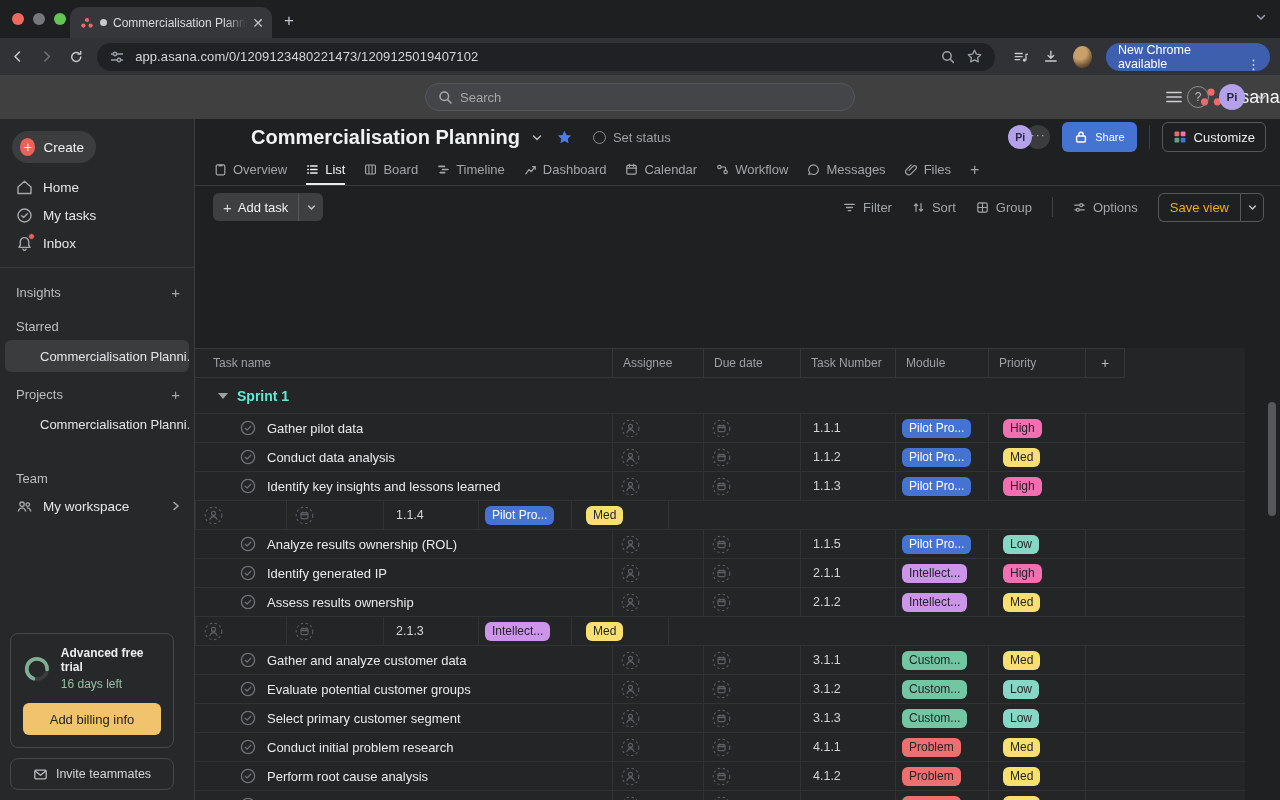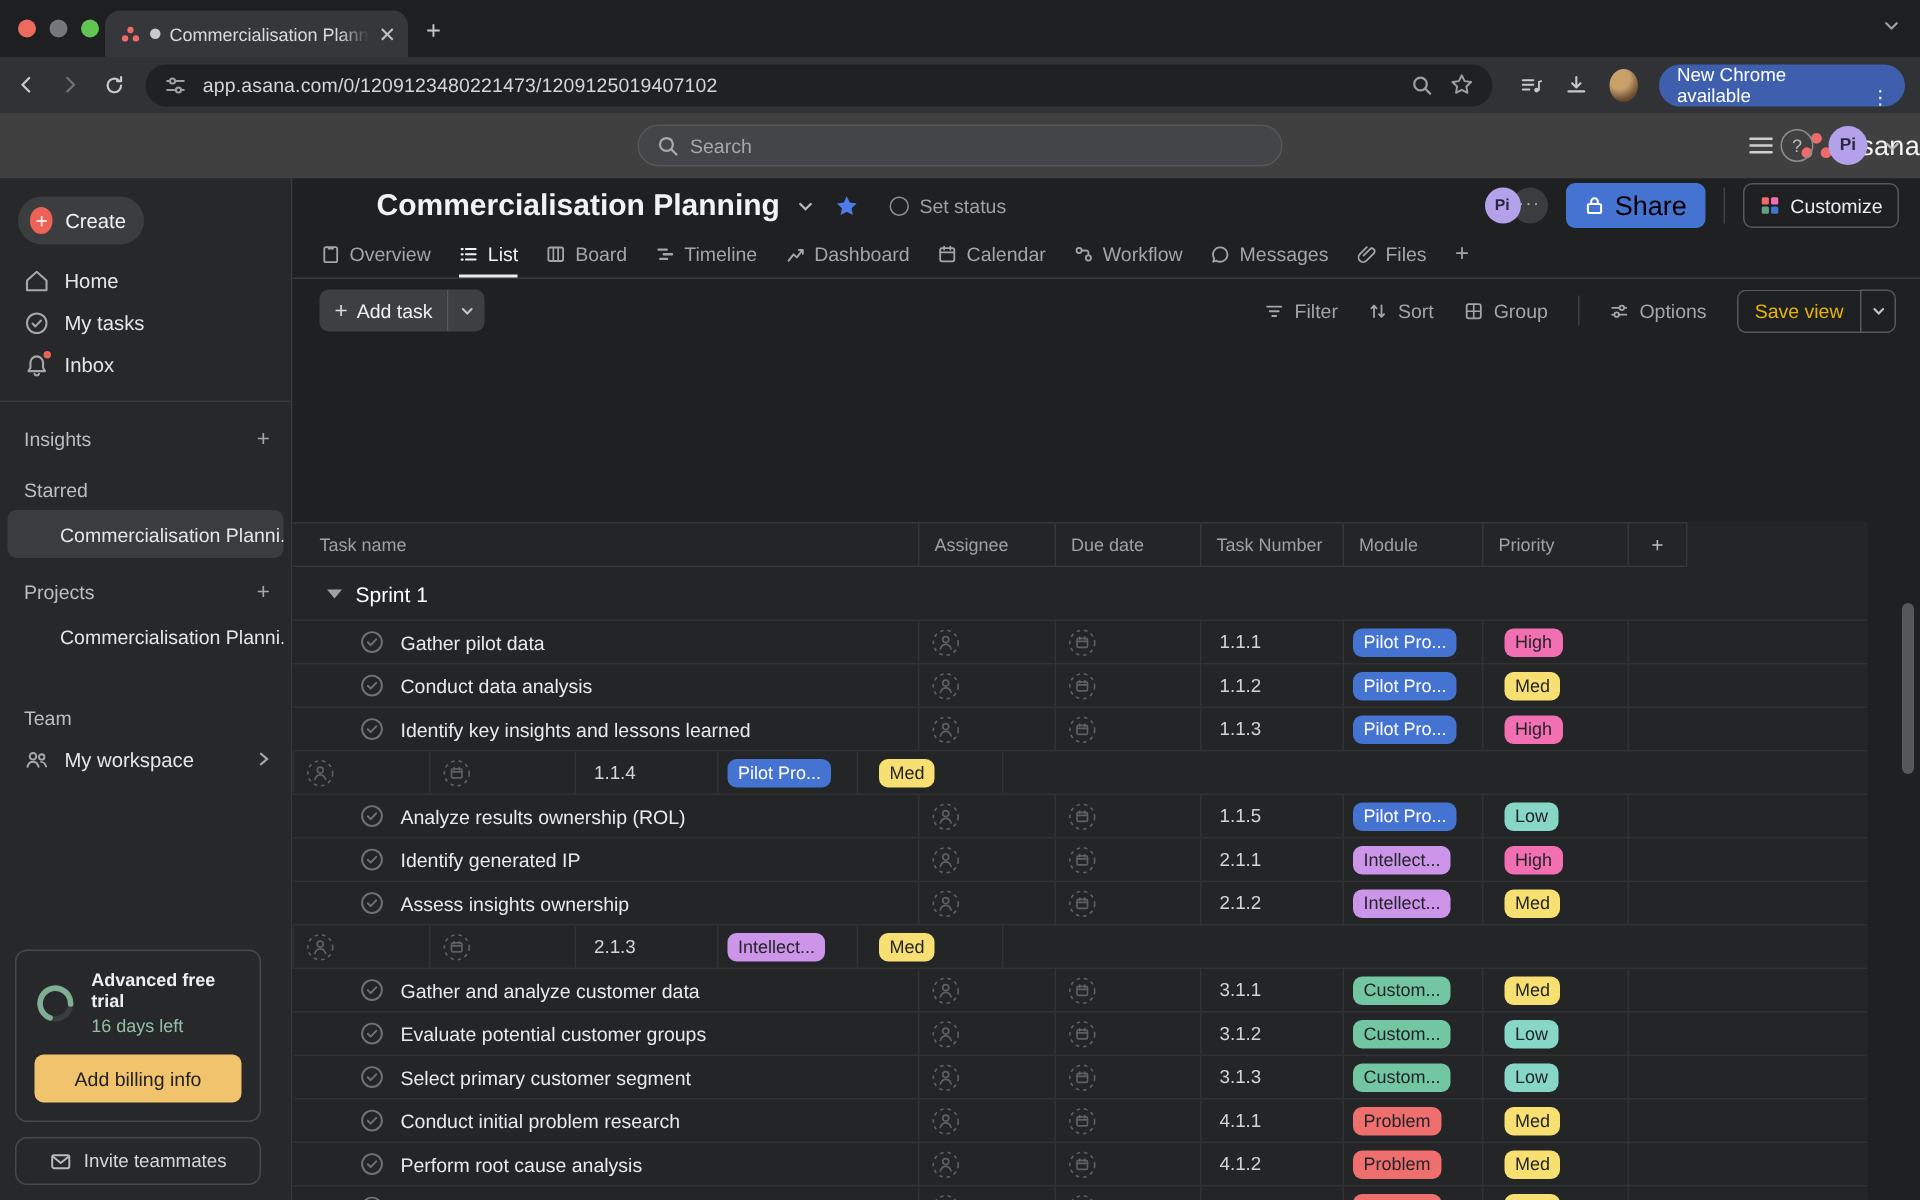--- a/index.html
+++ b/index.html
@@ -94,22 +94,22 @@
   .title-chev{ color:#b9bcbe; margin-left:10px; }
   .hdr-star{ margin-left:12px; }
   .set-status{ display:flex; align-items:center; gap:7px; margin-left:20px; color:#9ea1a4; font-size:13px; }
   .status-circle{ width:13px; height:13px; border-radius:50%; border:1.5px solid #8b8e90; }
   .hdr-right{ position:absolute; right:14px; top:3px; display:flex; align-items:center; }
   .hdr-avatar{ width:24px; height:24px; border-radius:50%; background:#b3a1ea; color:#2b2640;
                font-size:10.5px; font-weight:700; display:flex; align-items:center; justify-content:center; z-index:2; }
   .more-circle{ width:24px; height:24px; border-radius:50%; background:#3a3c3e; color:#b9bcbe;
                 display:flex; align-items:center; justify-content:center; font-size:12px;
                 letter-spacing:1px; margin-left:-6px; z-index:1; padding-bottom:5px; }
-  .share-btn{ margin-left:12px; height:30px; background:#4573d2; border-radius:6px; color:#000000;
-              font-size:18px; display:flex; align-items:center; gap:7px; padding:0 12px; }
+  .share-btn{ margin-left:12px; height:30px; background:#4573d2; border-radius:6px; color:#ffffff;
+              font-size:11px; display:flex; align-items:center; gap:7px; padding:0 12px; }
   .hdr-divider{ width:1px; height:24px; background:#3e4042; margin:0 12px; }
   .customize-btn{ height:30px; border:1px solid #56585a; border-radius:6px; color:#eceeef;
                   font-size:13px; display:flex; align-items:center; gap:7px; padding:0 10px; }
 
   .tabsrow{ height:30px; display:flex; align-items:flex-start; gap:19px; padding-left:19px;
             border-bottom:1px solid #3a3b3d; }
   .tab-item{ height:29px; display:flex; align-items:center; gap:6px; color:#a3a6a8; font-size:13px;
              border-bottom:2px solid transparent; }
   .tab-item .ic{ color:#a3a6a8; }
   .tab-item.active{ color:#f0f2f3; border-bottom-color:#e9ebec; }
@@ -134,21 +134,21 @@
   
   .tablewrap{ position:absolute; top:229px; left:0; width:1050px; bottom:0; background:#232527; }
   .thead{ display:flex; width:930px; height:30px; border-top:1px solid #35373a; border-bottom:1px solid #35373a;
           color:#9ea1a4; font-size:12px; align-items:center; }
   .th{ height:100%; display:flex; align-items:center; border-left:1px solid #35373a; padding-left:10px; }
   .th.first{ border-left:none; padding-left:18px; }
   .th.plus-col{ justify-content:center; padding-left:0; border-right:1px solid #35373a; color:#b9bcbe; font-size:14px;}
   .section-row{ height:35px; display:flex; align-items:center; padding-left:23px; gap:9px; }
   .tri{ width:0; height:0; border-left:5px solid transparent; border-right:5px solid transparent;
         border-top:6px solid #9ea1a4; }
-  .section-label{ font-size:14px; font-weight:400; color:#ffffff; }
+  .section-label{ font-size:14px; font-weight:700; color:#5eead4; }
   .row{ display:flex; width:1050px; height:29px; border-top:1px solid #303234; align-items:center; }
   .cell{ height:100%; display:flex; align-items:center; border-left:1px solid #303234; }
   .c-name{ width:417px; border-left:none; padding-left:45px; gap:11px; }
   .c-name .tname{ font-size:13px; color:#e8eaec; white-space:nowrap; }
   .c-assignee{ width:91px; padding-left:8px; color:#5d6063; }
   .c-due{ width:97px; padding-left:8px; color:#5d6063; }
   .c-num{ width:95px; padding-left:12px; font-size:12.5px; color:#d2d4d6; }
   .c-module{ width:93px; padding-left:6px; }
   .c-priority{ width:97px; padding-left:14px; }
   .c-fill{ width:160px; }
@@ -707,21 +707,21 @@
     </div>
     <div class="cell c-fill"></div>
   </div>
 
   <div class="row">
     <div class="cell c-name">
       <svg class="chk" width="16" height="16" viewBox="0 0 16 16">
         <circle cx="8" cy="8" r="6.6" fill="none" stroke="currentColor" stroke-width="1.3"></circle>
         <path d="M5.2 8.2l1.9 1.9 3.7-3.9" fill="none" stroke="currentColor" stroke-width="1.3" stroke-linecap="round" stroke-linejoin="round"></path>
       </svg>
-      <span class="tname">Assess insights ownership</span>
+      <span class="tname">Assess results ownership</span>
     </div>
     <div class="cell c-assignee">
       <svg width="19" height="19" viewBox="0 0 19 19">
         <circle cx="9.5" cy="9.5" r="8.3" fill="none" stroke="currentColor" stroke-width="1.1" stroke-dasharray="2.4 2.6"></circle>
         <circle cx="9.5" cy="7.4" r="2" fill="none" stroke="currentColor" stroke-width="1.1"></circle>
         <path d="M5.9 13.6c.7-2 2.1-3 3.6-3s2.9 1 3.6 3" fill="none" stroke="currentColor" stroke-width="1.1" stroke-linecap="round"></path>
       </svg>
     </div>
     <div class="cell c-due">
       <svg width="19" height="19" viewBox="0 0 19 19">

